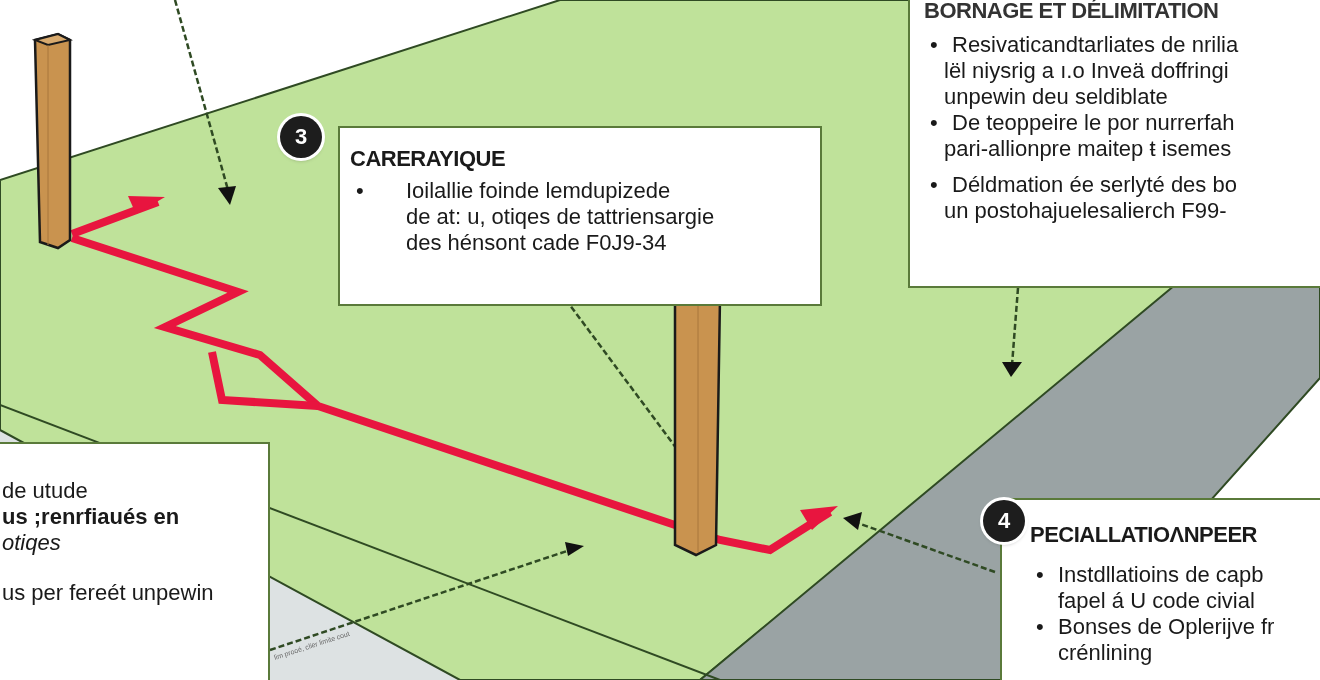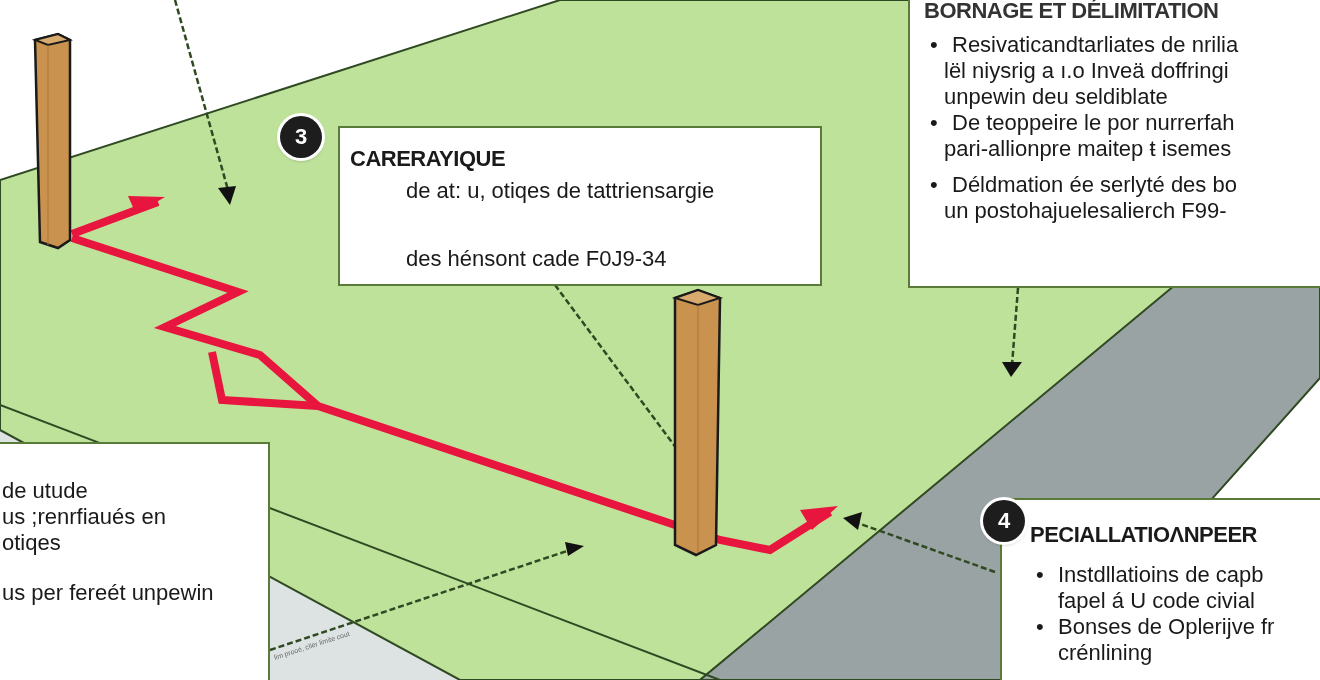--- a/index.html
+++ b/index.html
@@ -75,34 +75,35 @@
     <li>Resivaticandtarliates de nrilia</li>
     <li class="cont" style="padding-left:20px;">lël niysrig a ı.o Inveä doffringi</li>
     <li class="cont" style="padding-left:20px;">unpewin deu seldiblate</li>
     <li>De teoppeire le por nurrerfah</li>
     <li class="cont" style="padding-left:20px;">pari-allionpre maitep ŧ isemes</li>
     <li style="margin-top:10px;">Déldmation ée serlyté des bo</li>
     <li class="cont" style="padding-left:20px;">un postohajuelesalierch F99-</li>
   </ul>
 </div>
 
-<div class="callout" style="left:338px; top:126px; width:484px; height:160px; padding:18px 0 0 10px;">
+<div class="callout" style="left:338px; top:126px; width:484px; height:180px; padding:18px 0 0 10px;">
   <div class="title">CARERAYIQUE</div>
   <ul style="margin-top:6px;">
+    <li style="padding-left:56px;">Ioilallie foinde lemdupizede</li>
     <li class="cont" style="padding-left:56px;">de at: u, otiqes de tattriensargie</li>
-    <li class="cont" style="padding-left:56px;margin-top:42px;">des hénsont cade F0J9-34</li>
+    <li class="cont" style="padding-left:56px;">des hénsont cade F0J9-34</li>
   </ul>
 </div>
 <div class="badge" style="left:280px; top:116px;">3</div>
 
 <div class="callout" style="left:-20px; top:442px; width:290px; height:260px; padding:26px 0 0 20px;">
   <ul style="margin-top:8px;">
     <li class="cont" style="padding-left:0;">de utude</li>
-    <li class="cont" style="padding-left:0;">us ;renrfiaués en</li>
-    <li class="cont" style="padding-left:0;">otiqes</li>
+    <li class="cont" style="padding-left:0;font-weight:bold;">us ;renrfiaués en</li>
+    <li class="cont" style="padding-left:0;font-style:italic;">otiqes</li>
     <li class="cont" style="padding-left:0; margin-top:24px;">us per fereét unpewin</li>
   </ul>
 </div>
 
 <div class="callout" style="left:1000px; top:498px; width:340px; height:200px; padding:22px 0 0 28px;">
   <div class="title">PECIALLATIOΛNPEER</div>
   <ul style="margin-top:14px;">
     <li>Instdllatioins de capb</li>
     <li class="cont">fapel á U code civial</li>
     <li>Bonses de Oplerijve fr</li>

